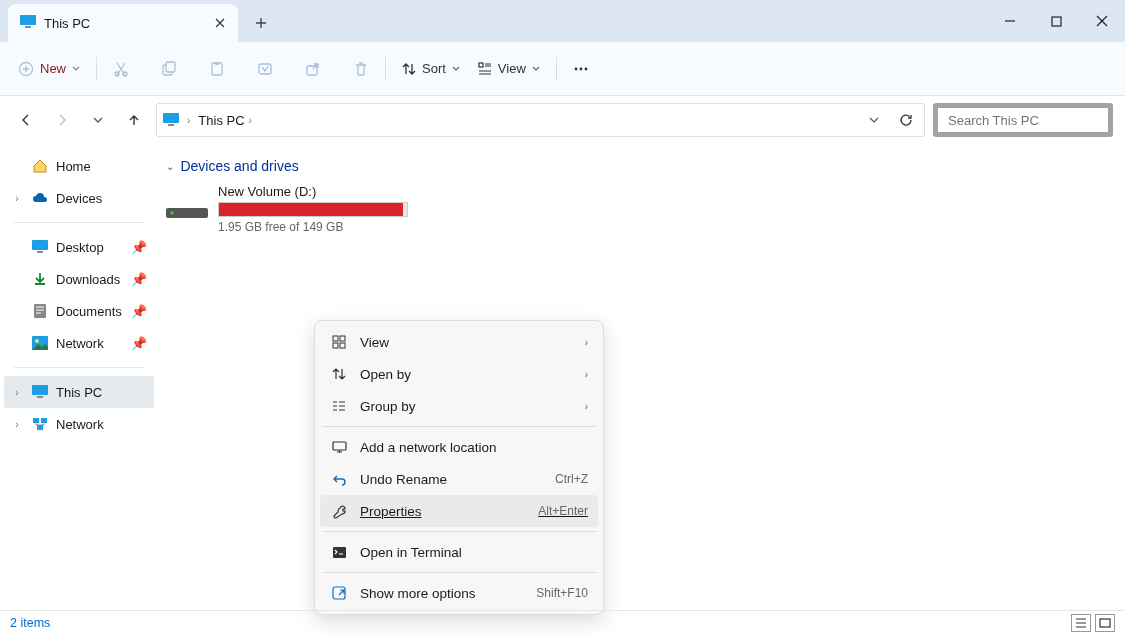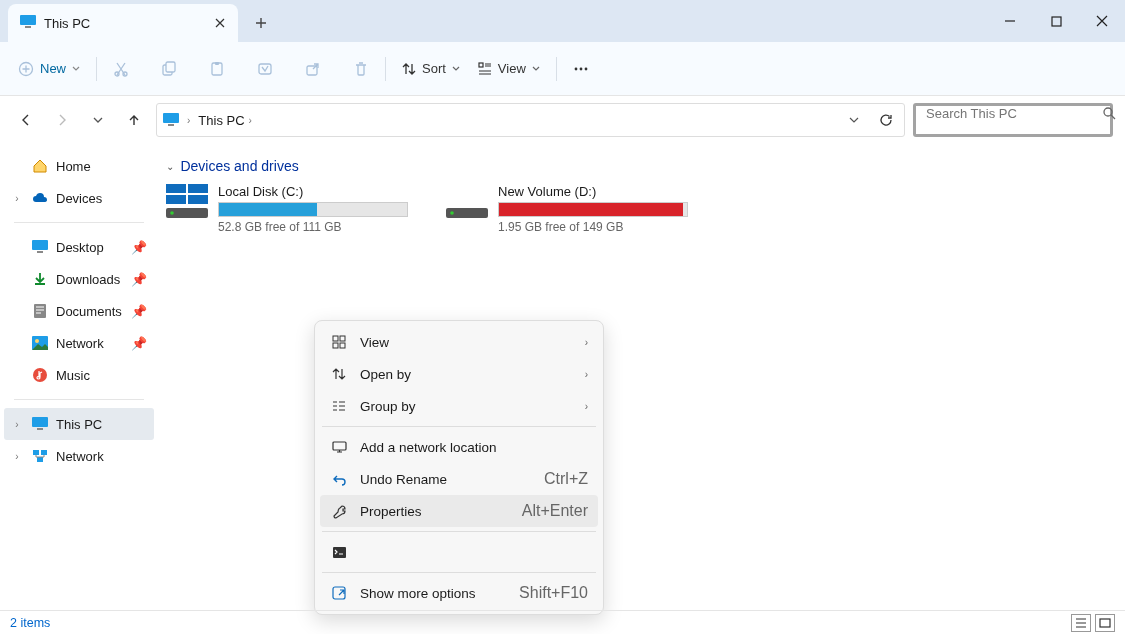--- a/index.html
+++ b/index.html
@@ -20,21 +20,21 @@
 .tool-btn.disabled { color: #a9c0da; }
 .tool-sep { width: 1px; height: 24px; background: #d8dfe7; margin: 0 6px; }
 
 
 .navrow { height: 48px; display: flex; align-items: center; padding: 0 12px; gap: 8px; }
 .nav-btn { width: 28px; height: 28px; display:flex; align-items:center; justify-content:center; color: #555; border-radius: 4px; }
 .nav-btn.dis { color: #bbb; }
 .addrbar { flex: 1; height: 34px; border: 1px solid #ddd; border-radius: 3px; display: flex; align-items: center; padding: 0 6px; gap: 8px; }
 .addrbar .crumbs { flex:1; display:flex; align-items:center; gap:4px; }
 .addrbar .refresh, .addrbar .chev { color:#555; width:24px; display:flex;justify-content:center; }
-.searchbox { width: 200px; height: 34px; border: 3px solid #a3a3a3; border-radius: 3px; display: flex; align-items: flex-start; padding: 0 10px; color: #777; }
+.searchbox { width: 180px; height: 34px; border: 5px solid #a3a3a3; border-radius: 3px; display: flex; align-items: center; padding: 0 10px; color: #777; }
 .searchbox input { border:none; outline:none; flex:1; font-size:13px; background:transparent; }
 
 
 .main { display:flex; height: calc(634px - 42px - 54px - 48px - 24px); }
 .sidebar { width: 158px; padding: 6px 4px; overflow:hidden; }
 .side-item { display:flex; align-items:center; height: 32px; padding: 0 6px; gap: 8px; border-radius: 3px; position:relative; }
 .side-item .expander { width:14px; color:#777; font-size:10px; display:flex; justify-content:center;}
 .side-item .icon { width:16px; height:16px; display:flex; align-items:center; justify-content:center; }
 .side-item.selected { background: #e5eaef; }
 .side-item .pin { margin-left:auto; color:#888; }
@@ -51,22 +51,22 @@
 .drive-bar .fill { position:absolute; top:0; left:0; bottom:0; }
 .drive-info { display:flex; flex-direction:column; gap:3px; }
 .drive-sub { color:#666; font-size:12px; }
 
 
 .context-menu { position:absolute; left:314px; top:320px; width:290px; background:#f7f7f7; border:1px solid #ddd; border-radius:8px; box-shadow: 0 6px 20px rgba(0,0,0,0.15); padding: 5px; }
 .ctx-item { display:flex; align-items:center; height:32px; padding:0 10px; border-radius:4px; gap:12px; font-size:13.5px; }
 .ctx-item .micon { width:18px; height:18px; display:flex; align-items:center; justify-content:center; color:#333; }
 .ctx-item .label { flex:1; }
 .ctx-item .arrow { color:#666; font-size:10px; }
-.ctx-item .shortcut { color:#666; font-size:16px; }
-.ctx-item.hover { background:#eaeaea; }
+.ctx-item .shortcut { color:#666; font-size:12px; }
+.ctx-item.hover { background:#eaeaea;text-decoration:underline; }
 .ctx-sep { height:1px; background:#ddd; margin:4px 2px; }
 
 
 .statusbar { position:absolute; bottom:0; left:0; right:0; height:24px; border-top:1px solid #e5e5e5; display:flex; align-items:center; padding:0 10px; color:#0066cc; font-size:12.5px; }
 .statusbar .view-icons { margin-left:auto; display:flex; gap:4px; color:#333; }
 .statusbar .view-icons > div { width:20px; height:18px; border:1px solid #999; display:flex; align-items:center; justify-content:center; }
 
 svg { display:block; }
 </style>
 </head>
@@ -110,21 +110,21 @@
       </div>
   </div>
 </div>
 
 <div class="toolbar">
   <div class="tool-btn disabled">
     <svg width="16" height="16" viewBox="0 0 16 16">
         <circle cx="8" cy="8" r="6.5" fill="none" stroke="#a9c0da" stroke-width="1.3"></circle>
         <path d="M8 4.5 V11.5 M4.5 8 H11.5" stroke="#a9c0da" stroke-width="1.3"></path>
       </svg>
-    <span style="color:#0369a1">New</span>
+    <span style="color:#7f1d1d">New</span>
     <svg width="8" height="8" viewBox="0 0 8 8">
         <path d="M1 2 L4 5 L7 2" fill="none" stroke="#888" stroke-width="1.2"></path>
       </svg>
   </div>
   <div class="tool-sep"></div>
   <div class="tool-btn disabled">
       <svg width="16" height="16" viewBox="0 0 16 16">
         <path d="M4 2 L12 14 M12 2 L4 14" stroke="#a9c0da" stroke-width="1.3"></path>
         <circle cx="4" cy="13" r="2" fill="none" stroke="#a9c0da" stroke-width="1.3"></circle>
         <circle cx="12" cy="13" r="2" fill="none" stroke="#a9c0da" stroke-width="1.3"></circle>
@@ -304,30 +304,20 @@
       <span class="icon">
           <svg width="16" height="14" viewBox="0 0 16 14">
             <rect width="16" height="14" rx="1" fill="#1e9de7"></rect>
             <circle cx="5" cy="5" r="2" fill="#ffd56b"></circle>
             <path d="M0 14 L6 8 L10 11 L13 8 L16 11 V14 Z" fill="#2d7a3e"></path>
           </svg>
         </span>
       <span>Network</span>
       <span class="pin">📌</span>
     </div>
-    <div class="side-item">
-      <span class="expander"></span>
-      <span class="icon">
-          <svg width="16" height="16" viewBox="0 0 16 16">
-            <circle cx="8" cy="8" r="7" fill="#e74c3c"></circle>
-            <path d="M7 4 V10 Q5 9 5 11 Q5 12 7 12 Q8 12 8 10 V6 L10 5" fill="none" stroke="#fff" stroke-width="1.2"></path>
-          </svg>
-        </span>
-      <span>Music</span>
-    </div>
     <div class="side-sep"></div>
     <div class="side-item selected">
       <span class="expander">›</span>
       <span class="icon">
           <svg width="16" height="14" viewBox="0 0 16 14">
             <rect width="16" height="10" rx="1" fill="#1e9de7"></rect>
             <rect x="5" y="11" width="6" height="2" fill="#888"></rect>
           </svg>
         </span>
       <span>This PC</span>
@@ -345,39 +335,20 @@
       <span>Network</span>
     </div>
   </div>
 
   <div class="content">
     <div class="group-header">
       <span class="chev">⌄</span>
       <span>Devices and drives</span>
     </div>
     <div class="drives" id="drives-container">
-        <div class="drive">
-          <div class="drive-icon">
-            <svg width="42" height="36" viewBox="0 0 42 36">
-              <rect x="0" y="0" width="20" height="9" fill="#0f6cbd"></rect>
-              <rect x="22" y="0" width="20" height="9" fill="#0f6cbd"></rect>
-              <rect x="0" y="11" width="20" height="9" fill="#0f6cbd"></rect>
-              <rect x="22" y="11" width="20" height="9" fill="#0f6cbd"></rect>
-              <rect x="0" y="24" width="42" height="10" rx="2" fill="#555"></rect>
-              <circle cx="6" cy="29" r="1.8" fill="#3c3"></circle>
-            </svg>
-          </div>
-          <div class="drive-info">
-            <span>Local Disk (C:)</span>
-            <div class="drive-bar">
-              <div class="fill" style="width:52%;background:#26a0da"></div>
-            </div>
-            <span class="drive-sub">52.8 GB free of 111 GB</span>
-          </div>
-        </div>
         <div class="drive">
           <div class="drive-icon">
             <svg width="42" height="36" viewBox="0 0 42 36">
               <rect x="0" y="24" width="42" height="10" rx="2" fill="#555"></rect>
               <circle cx="6" cy="29" r="1.8" fill="#3c3"></circle>
             </svg>
           </div>
           <div class="drive-info">
             <span>New Volume (D:)</span>
             <div class="drive-bar">
@@ -450,20 +421,21 @@
     <span class="shortcut">Alt+Enter</span>
   </div>
   <div class="ctx-sep"></div>
   <div class="ctx-item">
     <span class="micon">
         <svg width="15" height="13" viewBox="0 0 15 13">
           <rect x="1" y="1" width="13" height="11" rx="1" fill="#333"></rect>
           <path d="M3 4 L5 6 L3 8 M7 8 H11" stroke="#fff" stroke-width="1.2" fill="none"></path>
         </svg>
       </span>
+    <span class="label">Open in Terminal</span>
   </div>
   <div class="ctx-sep"></div>
   <div class="ctx-item">
     <span class="micon">
         <svg width="14" height="14" viewBox="0 0 14 14">
           <rect x="1" y="1" width="12" height="12" rx="2" fill="none" stroke="#0f6cbd" stroke-width="1.2"></rect>
           <path d="M8 4 L12 4 L12 8 M12 4 L7 9" fill="none" stroke="#0f6cbd" stroke-width="1.2"></path>
         </svg>
       </span>
     <span class="label">Show more options</span>

